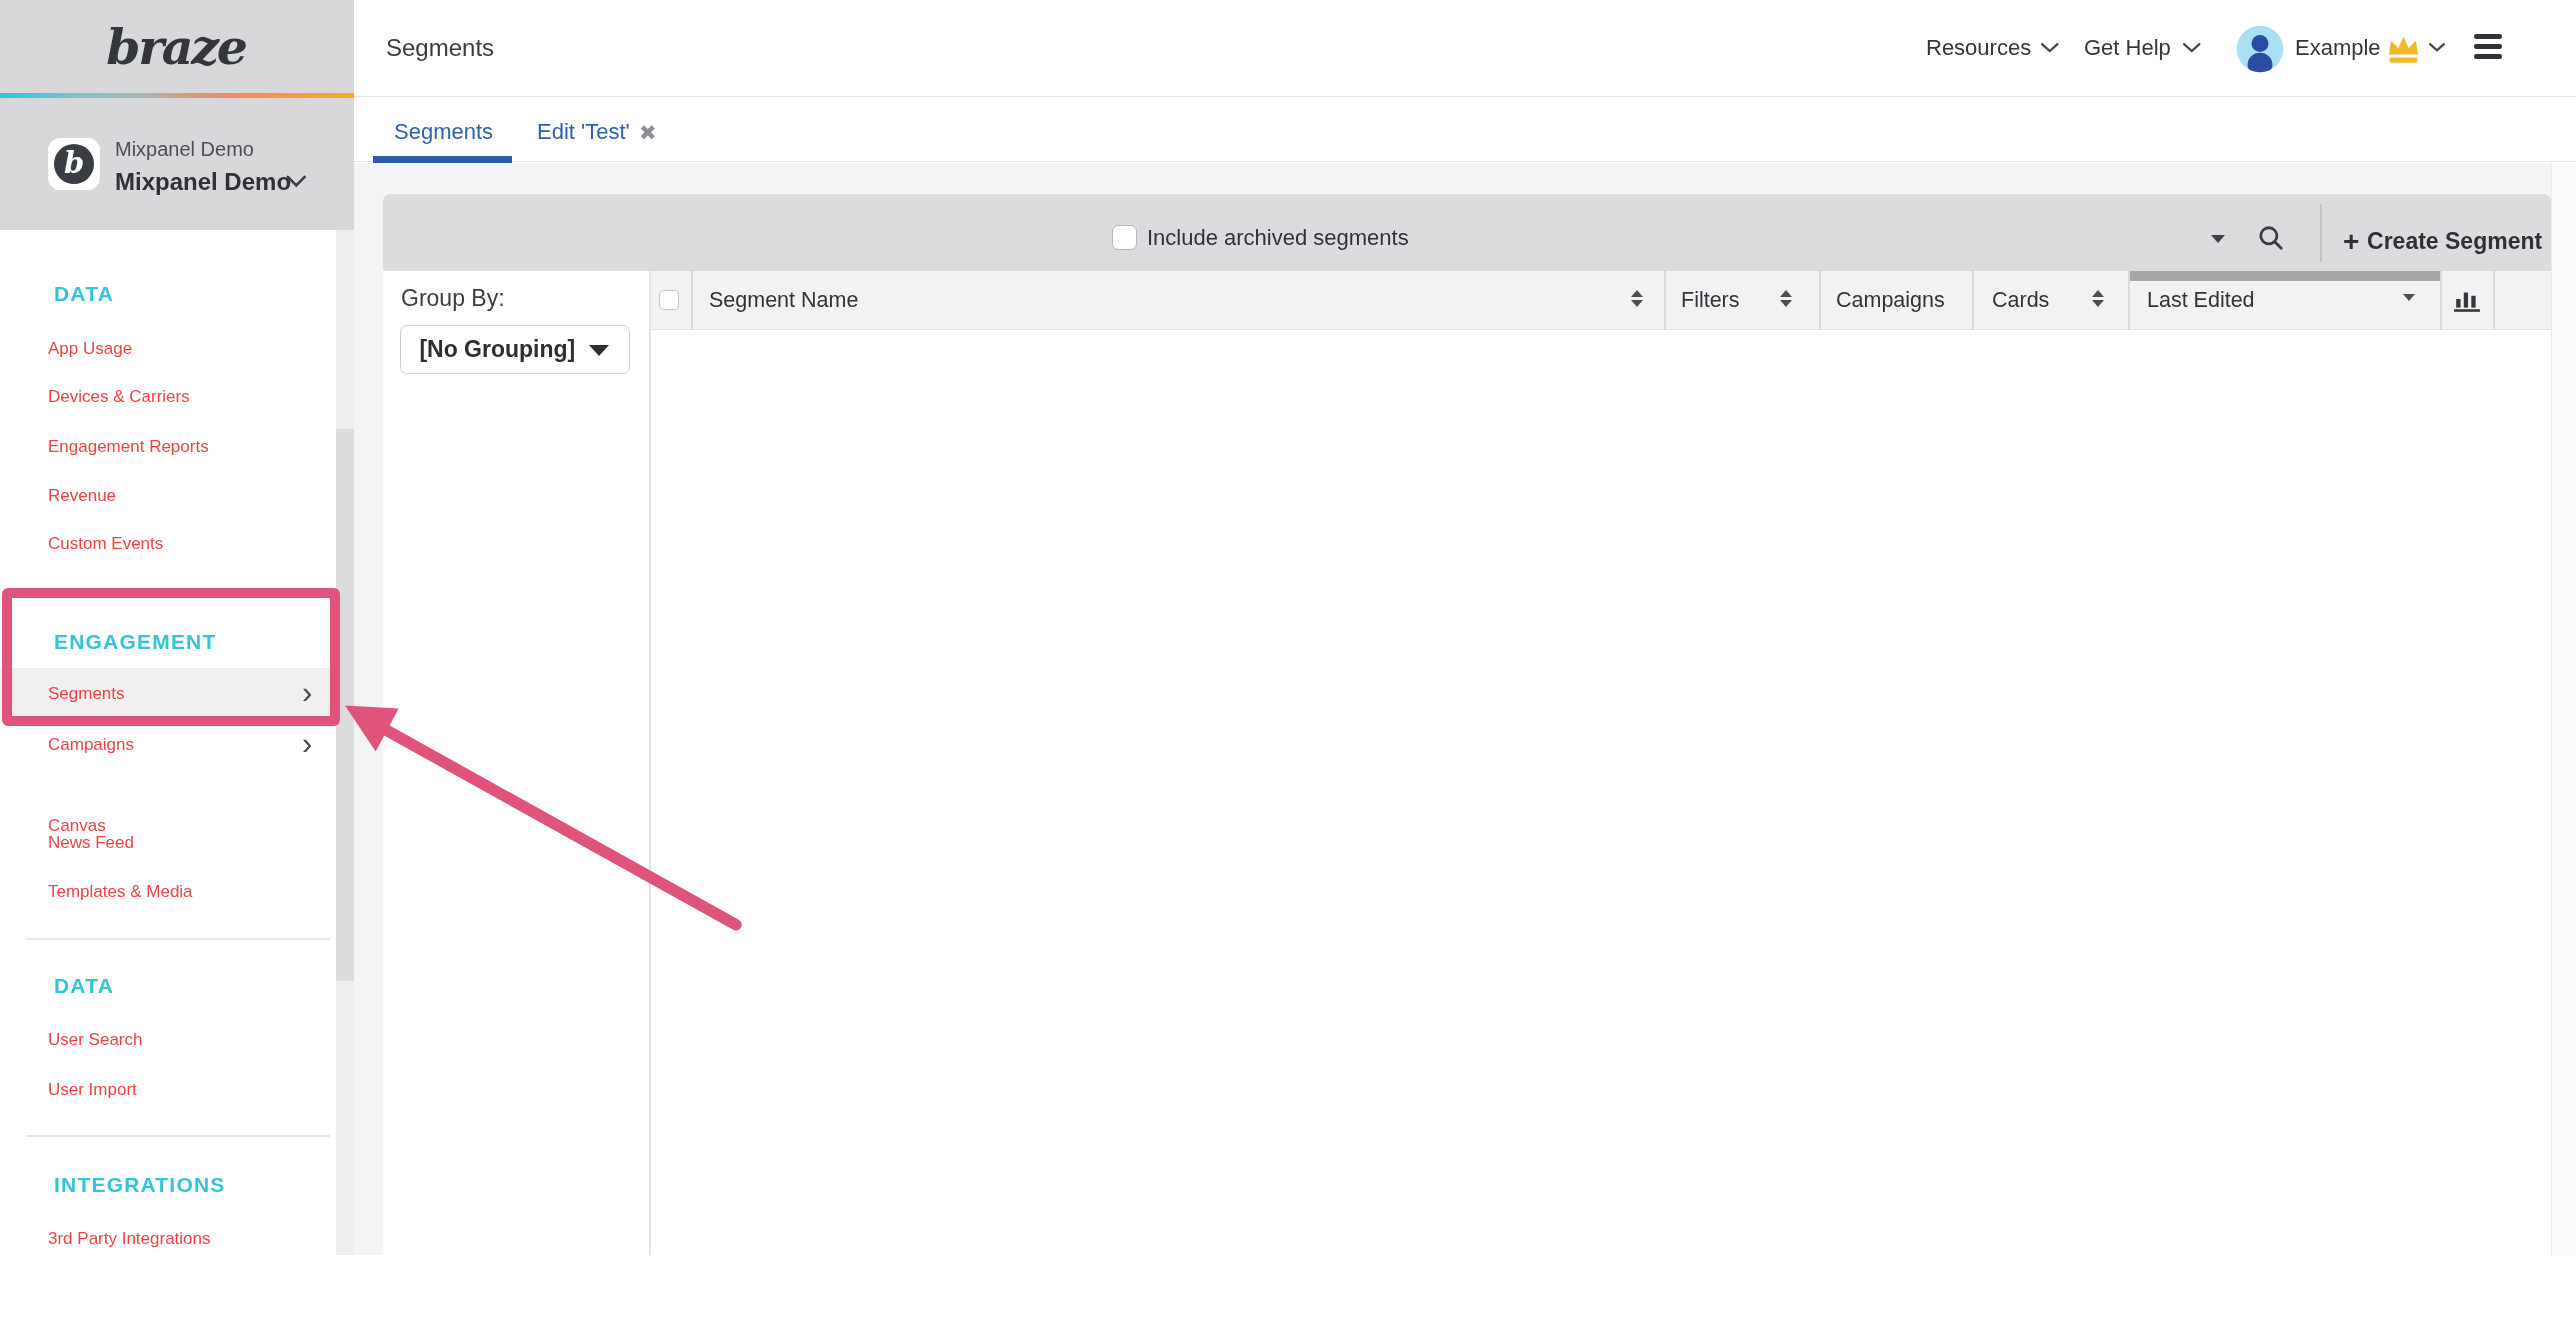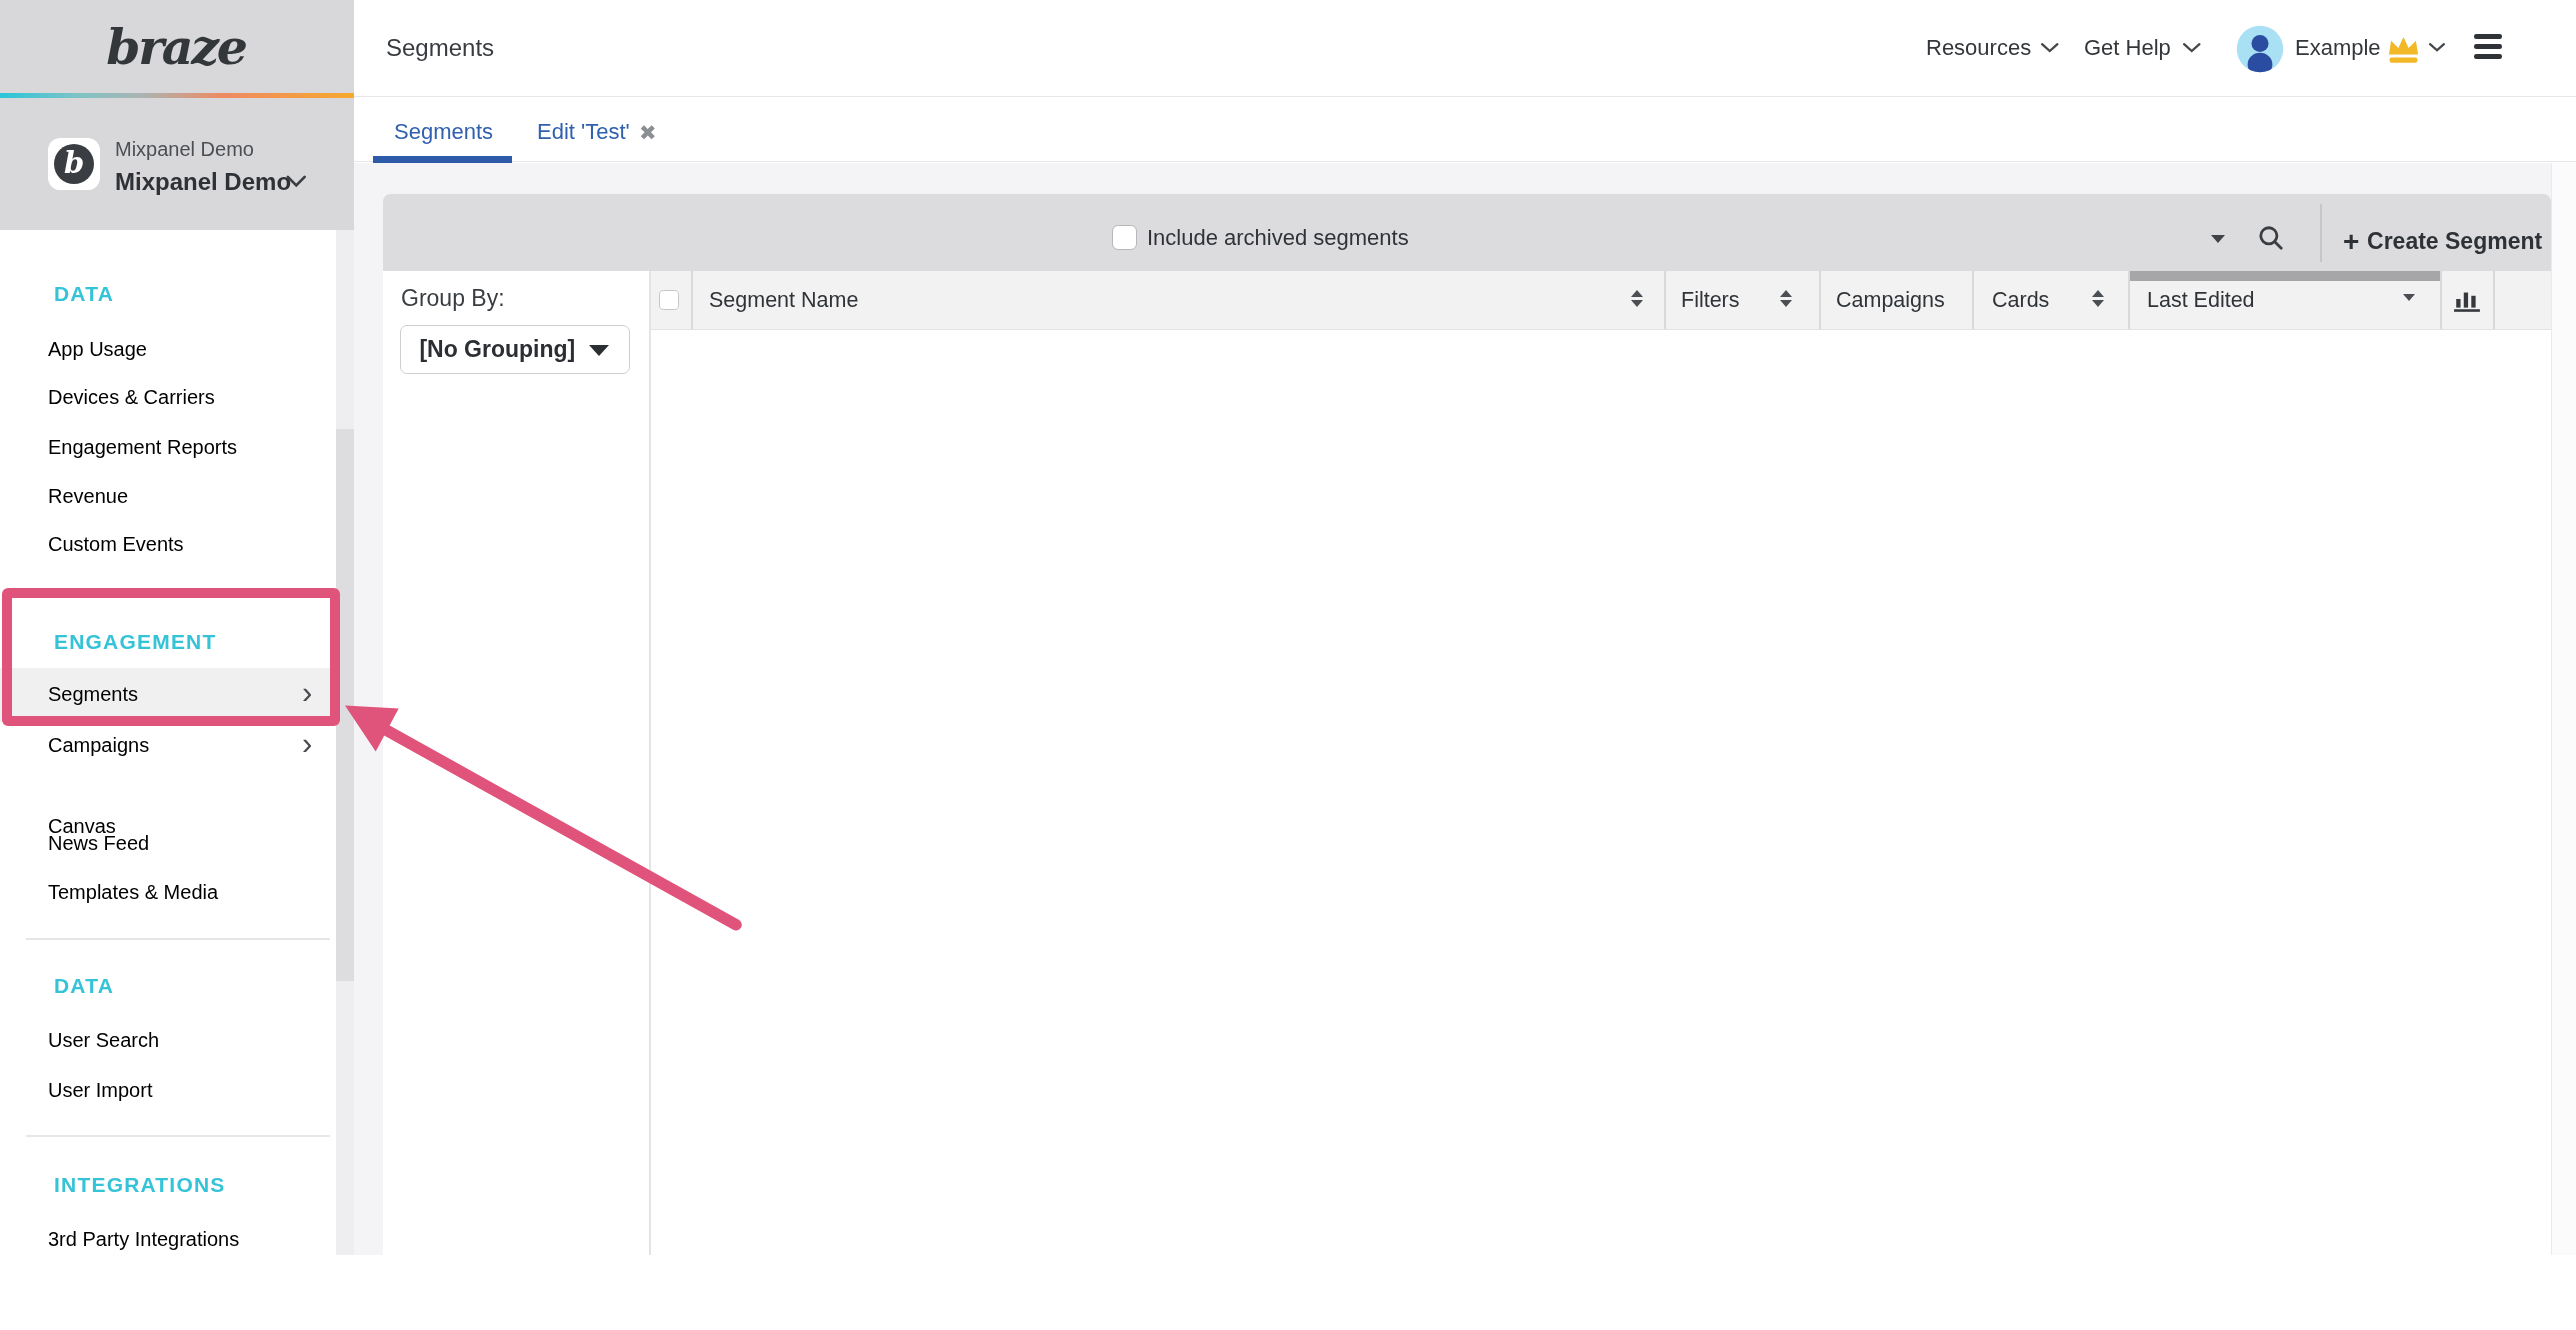--- a/index.html
+++ b/index.html
@@ -15,21 +15,21 @@
   .gradient-line{left:0;top:93px;width:354px;height:4.6px;
     background:linear-gradient(90deg,#29c5da 0%,#7fc3c6 22%,#aab4b2 40%,#ef8a62 63%,#f3984a 80%,#f6a92c 100%);}
   .ws-avatar{left:48px;top:138px;width:52px;height:52px;background:#ffffff;border-radius:12.3px;}
   .ws-avatar-inner{left:6.1px;top:6.1px;width:40px;height:40px;background:#3a3e42;border-radius:50%;
                    color:#fff;font-family:"DejaVu Serif",serif;font-style:italic;font-weight:700;
                    font-size:29px;text-align:center;line-height:38px;}
   .ws-label{left:115px;top:135px;height:28px;line-height:28px;font-size:20px;color:#4b4f53;white-space:nowrap;}
   .ws-name{left:115px;top:166px;height:32px;line-height:32px;font-size:24px;font-weight:700;color:#2e3236;white-space:nowrap;}
   .nav-header{left:48px;height:31px;line-height:31px;font-size:21px;letter-spacing:1.2px;
               color:#35c3d8;font-weight:700;white-space:nowrap;margin-left:6px;}
-  .nav-item{left:48px;height:34px;line-height:34px;font-size:20px;color:#000000;white-space:nowrap;}
+  .nav-item{left:48px;height:34px;line-height:34px;font-size:17px;color:#ef4444;white-space:nowrap;}
   .nav-divider{left:26px;width:304px;height:1.5px;background:#e6e6e8;}
   .nav-chevron{left:302px;width:31px;height:34px;line-height:32px;font-size:31px;color:#46494d;}
   .selected-row{left:0;top:668px;width:340px;height:54px;background:#f0f0f1;}
   .scroll-gutter{left:336px;top:230px;width:18.4px;height:1101px;background:#eeeef0;}
   .scroll-thumb{left:336px;top:429px;width:18.4px;height:552px;background:#dddde0;}
   .hl-box{left:2.3px;top:588px;width:338px;height:138px;border:10px solid #e0537a;border-radius:6.1px;
           box-sizing:border-box;background:transparent;}
   
   .topbar{left:354px;top:0;width:2222px;height:96px;background:#ffffff;border-bottom:1.5px solid #e6e6e8;}
   .page-title{left:386px;top:31px;height:34px;line-height:34px;font-size:24px;color:#383c40;white-space:nowrap;}

